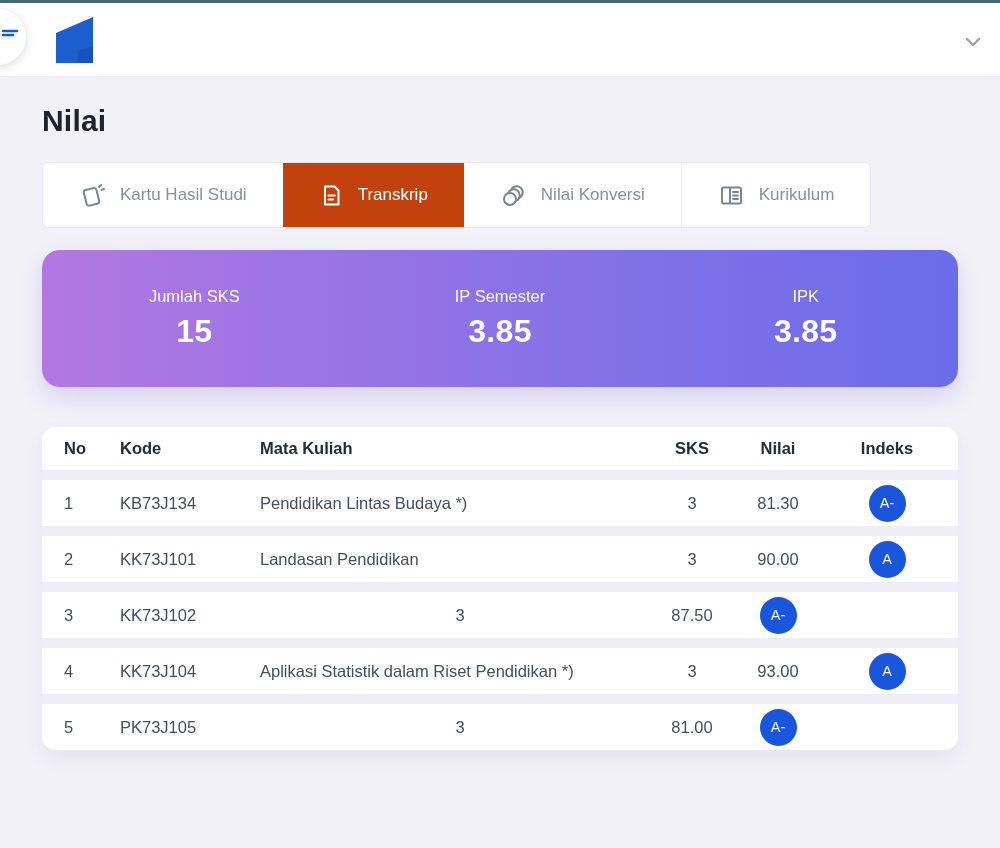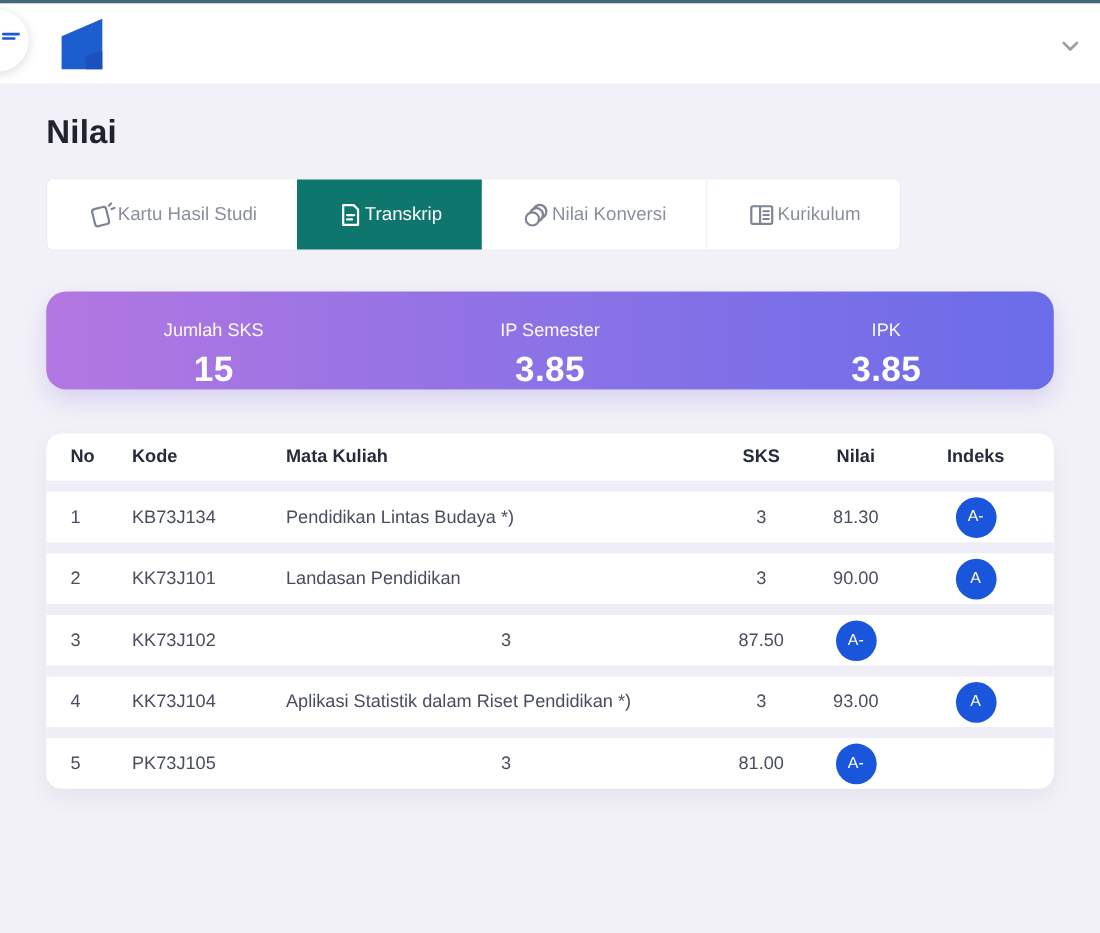--- a/index.html
+++ b/index.html
@@ -61,45 +61,45 @@
     margin-top: 24px;
     display: inline-flex;
     background: #ffffff;
     border: 1px solid #e9e9f0;
     border-radius: 6px;
     height: 66px;
     overflow: hidden;
   }
   .tab {
     display: flex; align-items: center; justify-content: center;
-    gap: 1px;
+    gap: 14px;
     padding: 0 36px;
     font-size: 17px;
     color: #8a8f9c;
     cursor: pointer;
     white-space: nowrap;
     border-right: 1px solid #ececf2;
   }
   .tab:last-child { border-right: none; }
   .tab .ticon { display: flex; align-items: center; }
   .tab.active {
-    background: #0f766e;
+    background: #c2410c;
     color: #ffffff;
     border-right: none;
   }
   .tab.before-active { border-right: none; }
 
   
   .banner {
-    margin-top: 37px;
-    height: 89px;
+    margin-top: 22px;
+    height: 137px;
     border-radius: 18px;
     background: linear-gradient(90deg, #b377e1 0%, #8d72e6 48%, #6b6ce9 100%);
     display: flex;
-    align-items: flex-end;
+    align-items: center;
     box-shadow: 0 10px 22px rgba(120, 100, 210, 0.22);
     color: #ffffff;
   }
   .stat {
     flex: 1;
     display: flex; flex-direction: column;
     align-items: center; justify-content: center;
     gap: 7px;
   }
   .stat-label { font-size: 16.5px; font-weight: 500; color: rgba(255,255,255,0.96); }

